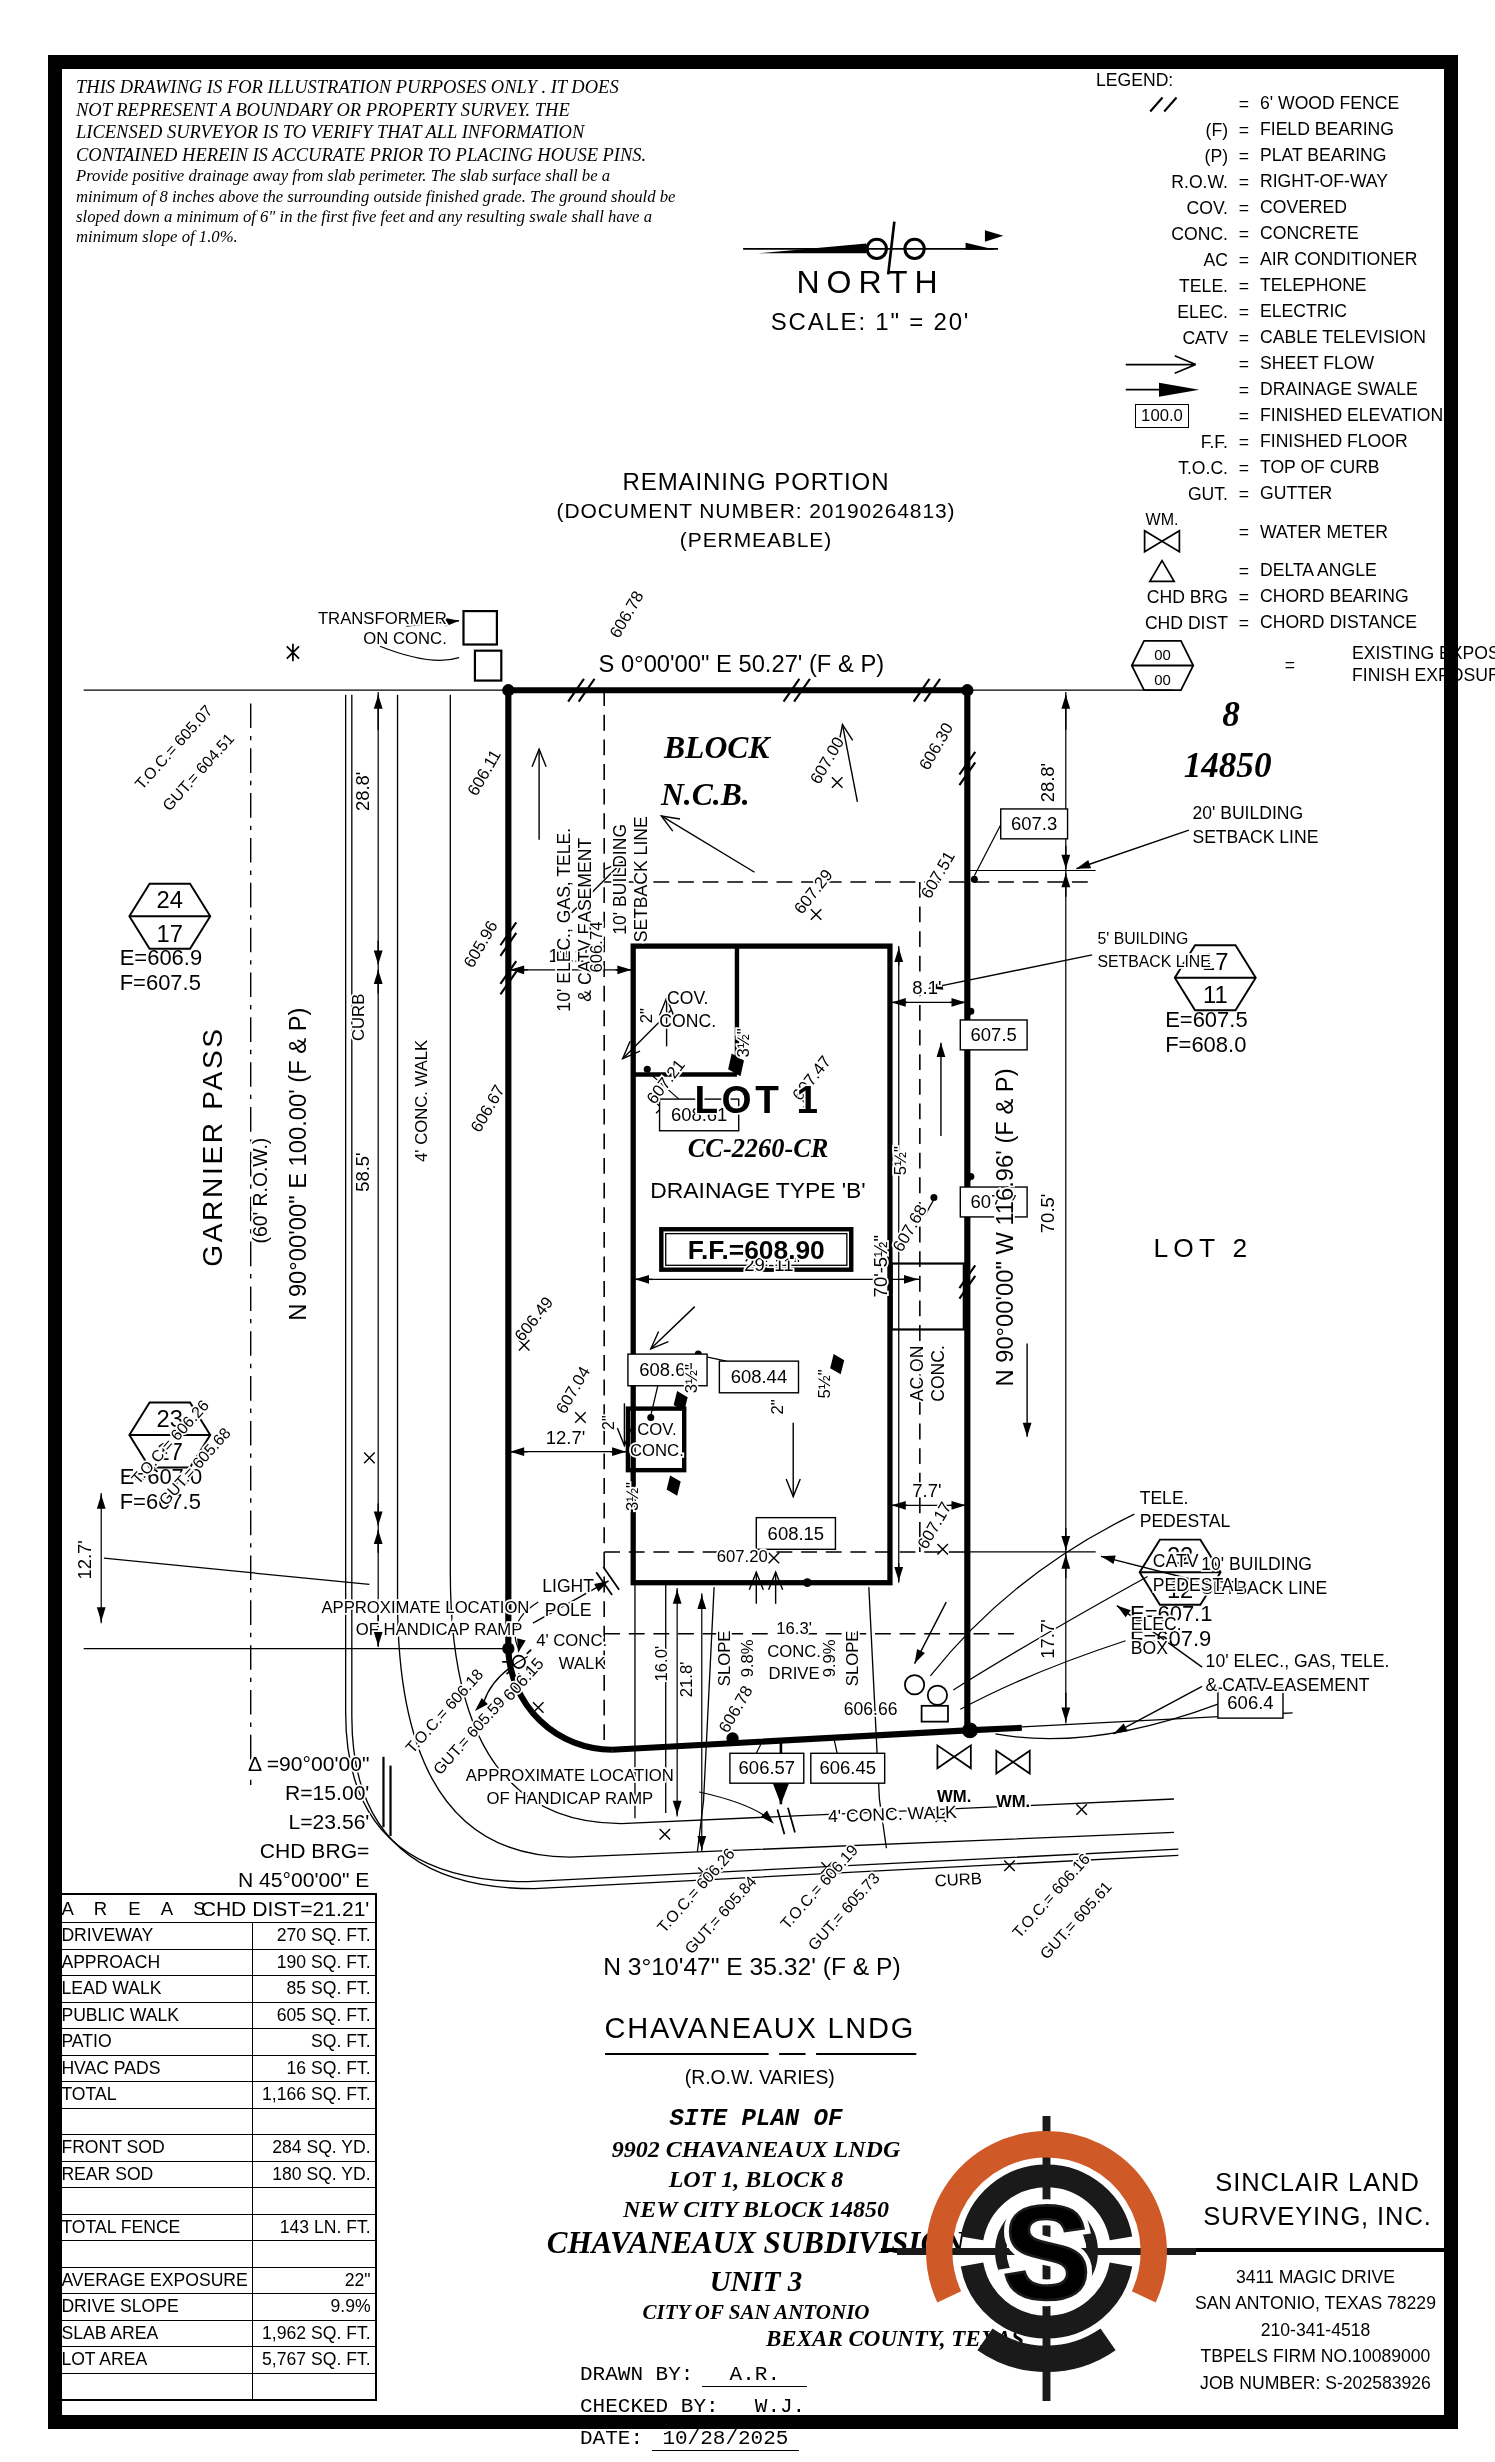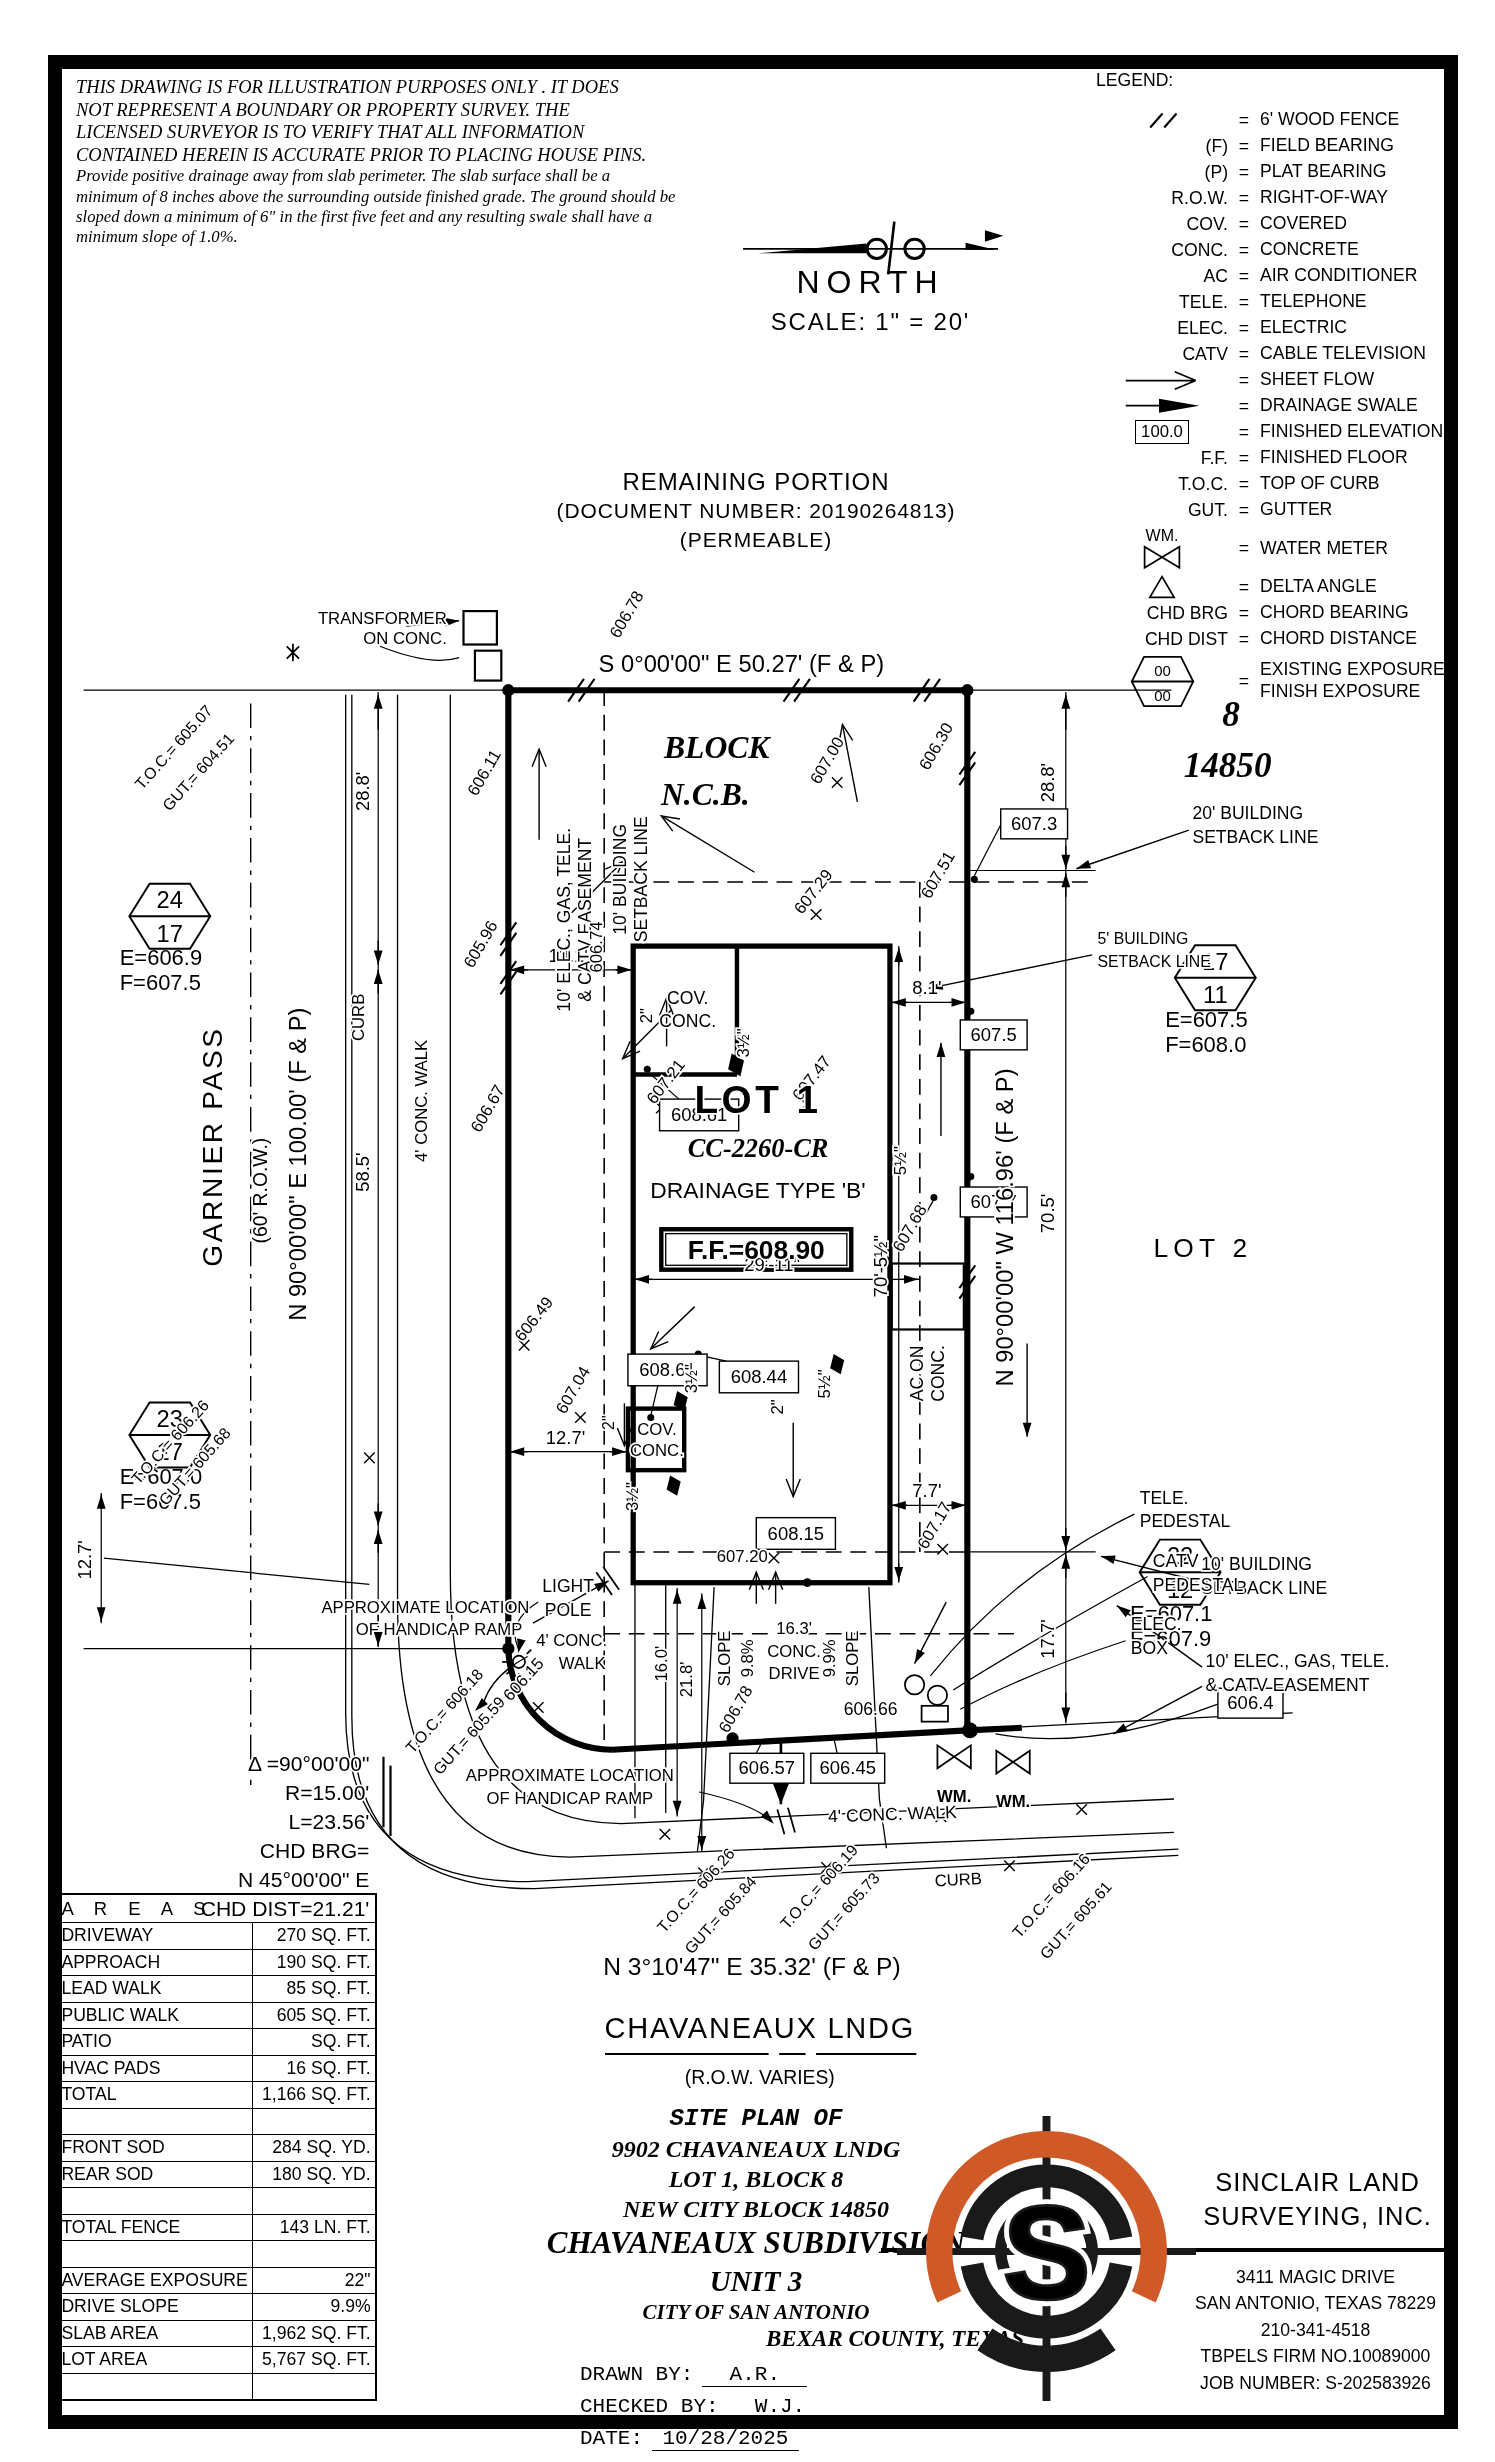--- a/index.html
+++ b/index.html
@@ -6,21 +6,21 @@
   body{width:1495px;height:2462px;position:relative;font-family:"Liberation Sans",sans-serif;color:#000}
   .sheet{position:absolute;inset:0;background:#fff}
   .frame{position:absolute;left:48px;top:55px;width:1382px;height:2346px;border:14px solid #000}
   svg.plan{position:absolute;left:0;top:0}
   svg text{fill:#000;font-family:"Liberation Sans",sans-serif}
   svg text.it{font-family:"Liberation Serif","DejaVu Serif",serif;font-style:italic;font-weight:700}
   .disclaimer{position:absolute;left:76px;top:76px;width:661px;font-family:"Liberation Serif","DejaVu Serif",serif;font-style:italic}
   .disclaimer .l1{font-size:18.5px;line-height:1.22}
   .disclaimer .l2{font-size:16.7px;line-height:1.22}
   .legend{position:absolute;left:1096px;top:70px;width:355px}
-  .legend-title{font-size:17.6px;margin-bottom:16px}
+  .legend-title{font-size:17.6px;margin-bottom:0}
   .lrow{display:flex;align-items:center;min-height:26px}
   .lrow .sym{width:132px;flex:none;text-align:right;font-size:17.6px;display:flex;justify-content:flex-end;align-items:center;flex-direction:column}
   .lrow .symtxt{font-size:17.6px;width:100%;text-align:right}
   .lrow .eq{width:32px;flex:none;text-align:center;font-size:17.6px}
   .lrow .lbl{font-size:17.6px;white-space:nowrap;line-height:1.25}
   .symbox{display:inline-block;border:1.8px solid #000;padding:0.9px 5.3px;font-size:16.7px}
   .wmtxt{font-size:16px;text-align:center;width:40px}
   .north{position:absolute;left:721px;top:264px;width:299px;text-align:center}
   .north .nword{font-size:32px;letter-spacing:7px}
   .north .nscale{font-size:24px;margin-top:7px;letter-spacing:1.8px}
@@ -793,21 +793,21 @@
           <div class="eq">=</div>
           <div class="lbl">CHORD BEARING</div>
         </div>
         <div class="lrow">
           <div class="sym">
             <div class="symtxt">CHD DIST</div>
           </div>
           <div class="eq">=</div>
           <div class="lbl">CHORD DISTANCE</div>
         </div>
-        <div class="lrow" style="min-height: 58px;">
+        <div class="lrow" style="min-height: 58px; gap: 46px;">
           <div class="sym">
             <svg width="65" height="53" viewBox="0 0 74 60" style="font-size:20px">
               <polygon points="16,2 58,2 72,30 58,58 16,58 2,30" stroke="#000" stroke-width="2" fill="none"></polygon>
               <line x1="2" y1="30" x2="72" y2="30" stroke="#000" stroke-width="2"></line>
               <text x="37" y="24" text-anchor="middle" font-size="17">00</text>
               <text x="37" y="52" text-anchor="middle" font-size="17">00</text>
             </svg>
           </div>
           <div class="eq">=</div>
           <div class="lbl">EXISTING EXPOSURE<br>FINISH EXPOSURE</div>

